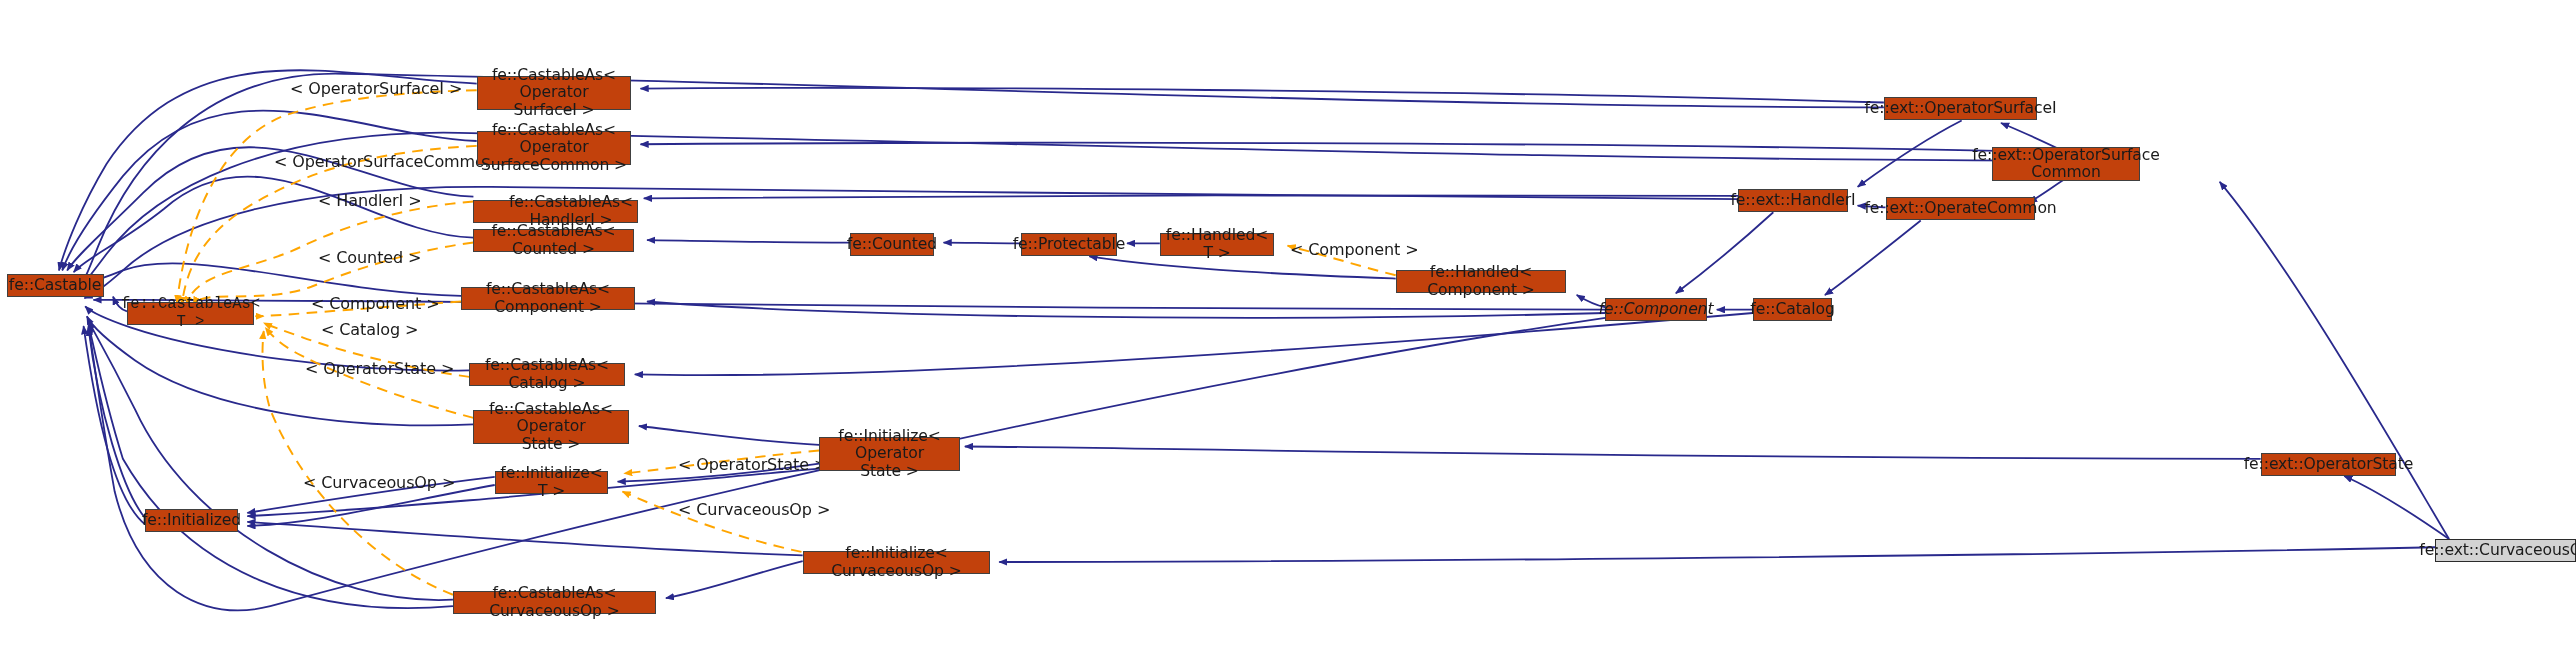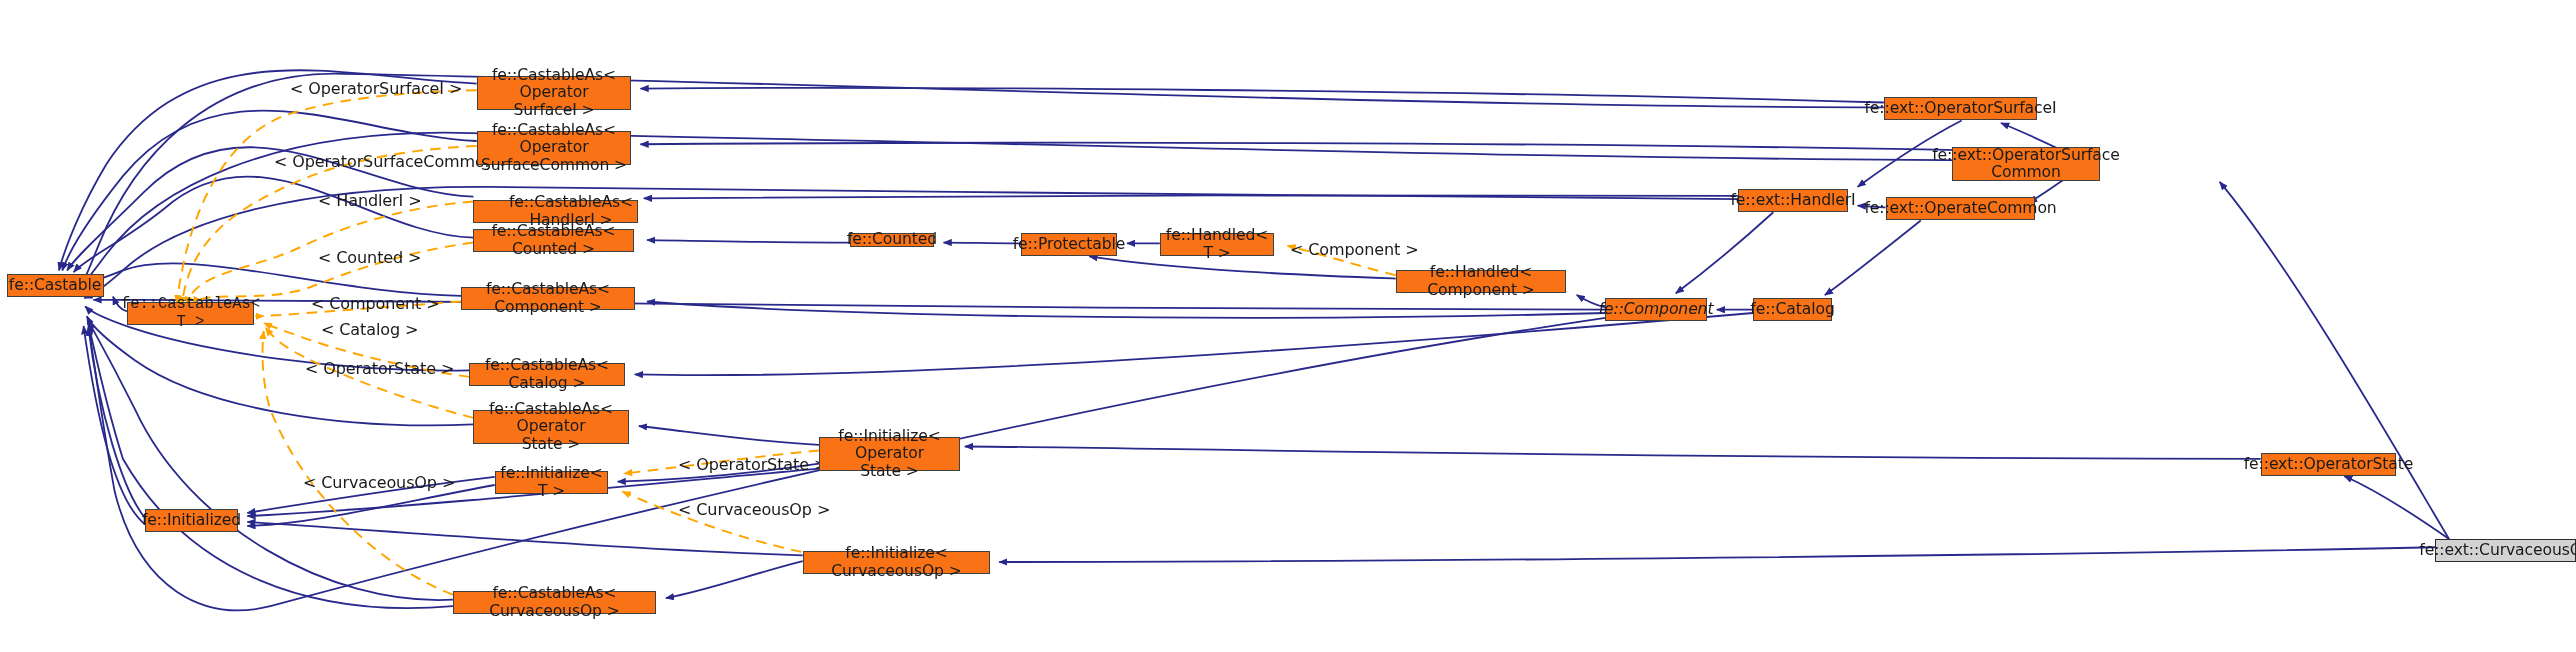--- a/index.html
+++ b/index.html
@@ -20,21 +20,21 @@
     left: 0;
     top: 0;
     width: 2576px;
     height: 653px;
     pointer-events: none;
   }
   .node {
     position: absolute;
     box-sizing: border-box;
     border: 1.6px solid #404040;
-    background: #f97316;
+    background: #c2410c;
     color: #1a1a1a;
     font-size: 15.6px;
     line-height: 1.12;
     display: flex;
     align-items: center;
     justify-content: center;
     text-align: center;
     white-space: pre-line;
     letter-spacing: -0.1px;
     z-index: 5;
@@ -179,33 +179,33 @@
 SurfaceCommon &gt;</div>
   <div class="node" style="left:473px; top:200px; width:165px; height:23px;padding-left:31px;">fe::CastableAs&lt; HandlerI &gt;</div>
   <div class="node" style="left:473px; top:229px; width:161px; height:23px;">fe::CastableAs&lt; Counted &gt;</div>
   <div class="node" style="left:461px; top:287px; width:174px; height:23px;">fe::CastableAs&lt; Component &gt;</div>
   <div class="node" style="left:469px; top:363px; width:156px; height:23px;">fe::CastableAs&lt; Catalog &gt;</div>
   <div class="node" style="left:473px; top:410px; width:156px; height:34px;">fe::CastableAs&lt; Operator
 State &gt;</div>
   <div class="node" style="left:495px; top:471px; width:113px; height:23px;text-align:center;">fe::Initialize&lt; T &gt;</div>
   <div class="node" style="left:453px; top:591px; width:203px; height:23px;">fe::CastableAs&lt; CurvaceousOp &gt;</div>
 
-  <div class="node" style="left:850px; top:233px; width:84px; height:14px;">fe::Counted</div>
+  <div class="node" style="left:850px; top:233px; width:84px; height:23px;">fe::Counted</div>
   <div class="node" style="left:1021px; top:233px; width:96px; height:23px;">fe::Protectable</div>
   <div class="node" style="left:1160px; top:233px; width:114px; height:23px;">fe::Handled&lt; T &gt;</div>
   <div class="node" style="left:1396px; top:270px; width:170px; height:23px;">fe::Handled&lt; Component &gt;</div>
   <div class="node" style="left:1605px; top:298px; width:102px; height:23px;font-style:italic;">fe::Component</div>
   <div class="node" style="left:1753px; top:298px; width:79px; height:23px;">fe::Catalog</div>
 
   <div class="node" style="left:819px; top:437px; width:141px; height:34px;">fe::Initialize&lt; Operator
 State &gt;</div>
   <div class="node" style="left:803px;  top:551px; width:187px; height:23px;">fe::Initialize&lt; CurvaceousOp &gt;</div>
 
   <div class="node" style="left:1884px; top:97px; width:153px; height:23px;">fe::ext::OperatorSurfaceI</div>
-  <div class="node" style="left:1952px; top:147px; width:148px; height:34px;">fe::ext::OperatorSurface
+  <div class="node" style="left:1992px; top:147px; width:148px; height:34px;">fe::ext::OperatorSurface
 Common</div>
   <div class="node" style="left:1738px; top:189px; width:110px; height:23px;">fe::ext::HandlerI</div>
   <div class="node" style="left:1886px; top:197px; width:149px; height:23px;">fe::ext::OperateCommon</div>
   <div class="node" style="left:2261px; top:453px; width:135px; height:23px;">fe::ext::OperatorState</div>
   <div class="node current" style="left:2435px; top:539px; width:141px; height:23px;">fe::ext::CurvaceousOp</div>
 
   <div class="edge-label" style="left:290px; top:79px;">&lt; OperatorSurfaceI &gt;</div>
   <div class="edge-label" style="left:274px; top:152px;">&lt; OperatorSurfaceCommon &gt;</div>
   <div class="edge-label" style="left:318px; top:191px;">&lt; HandlerI &gt;</div>
   <div class="edge-label" style="left:318px; top:248px;">&lt; Counted &gt;</div>

